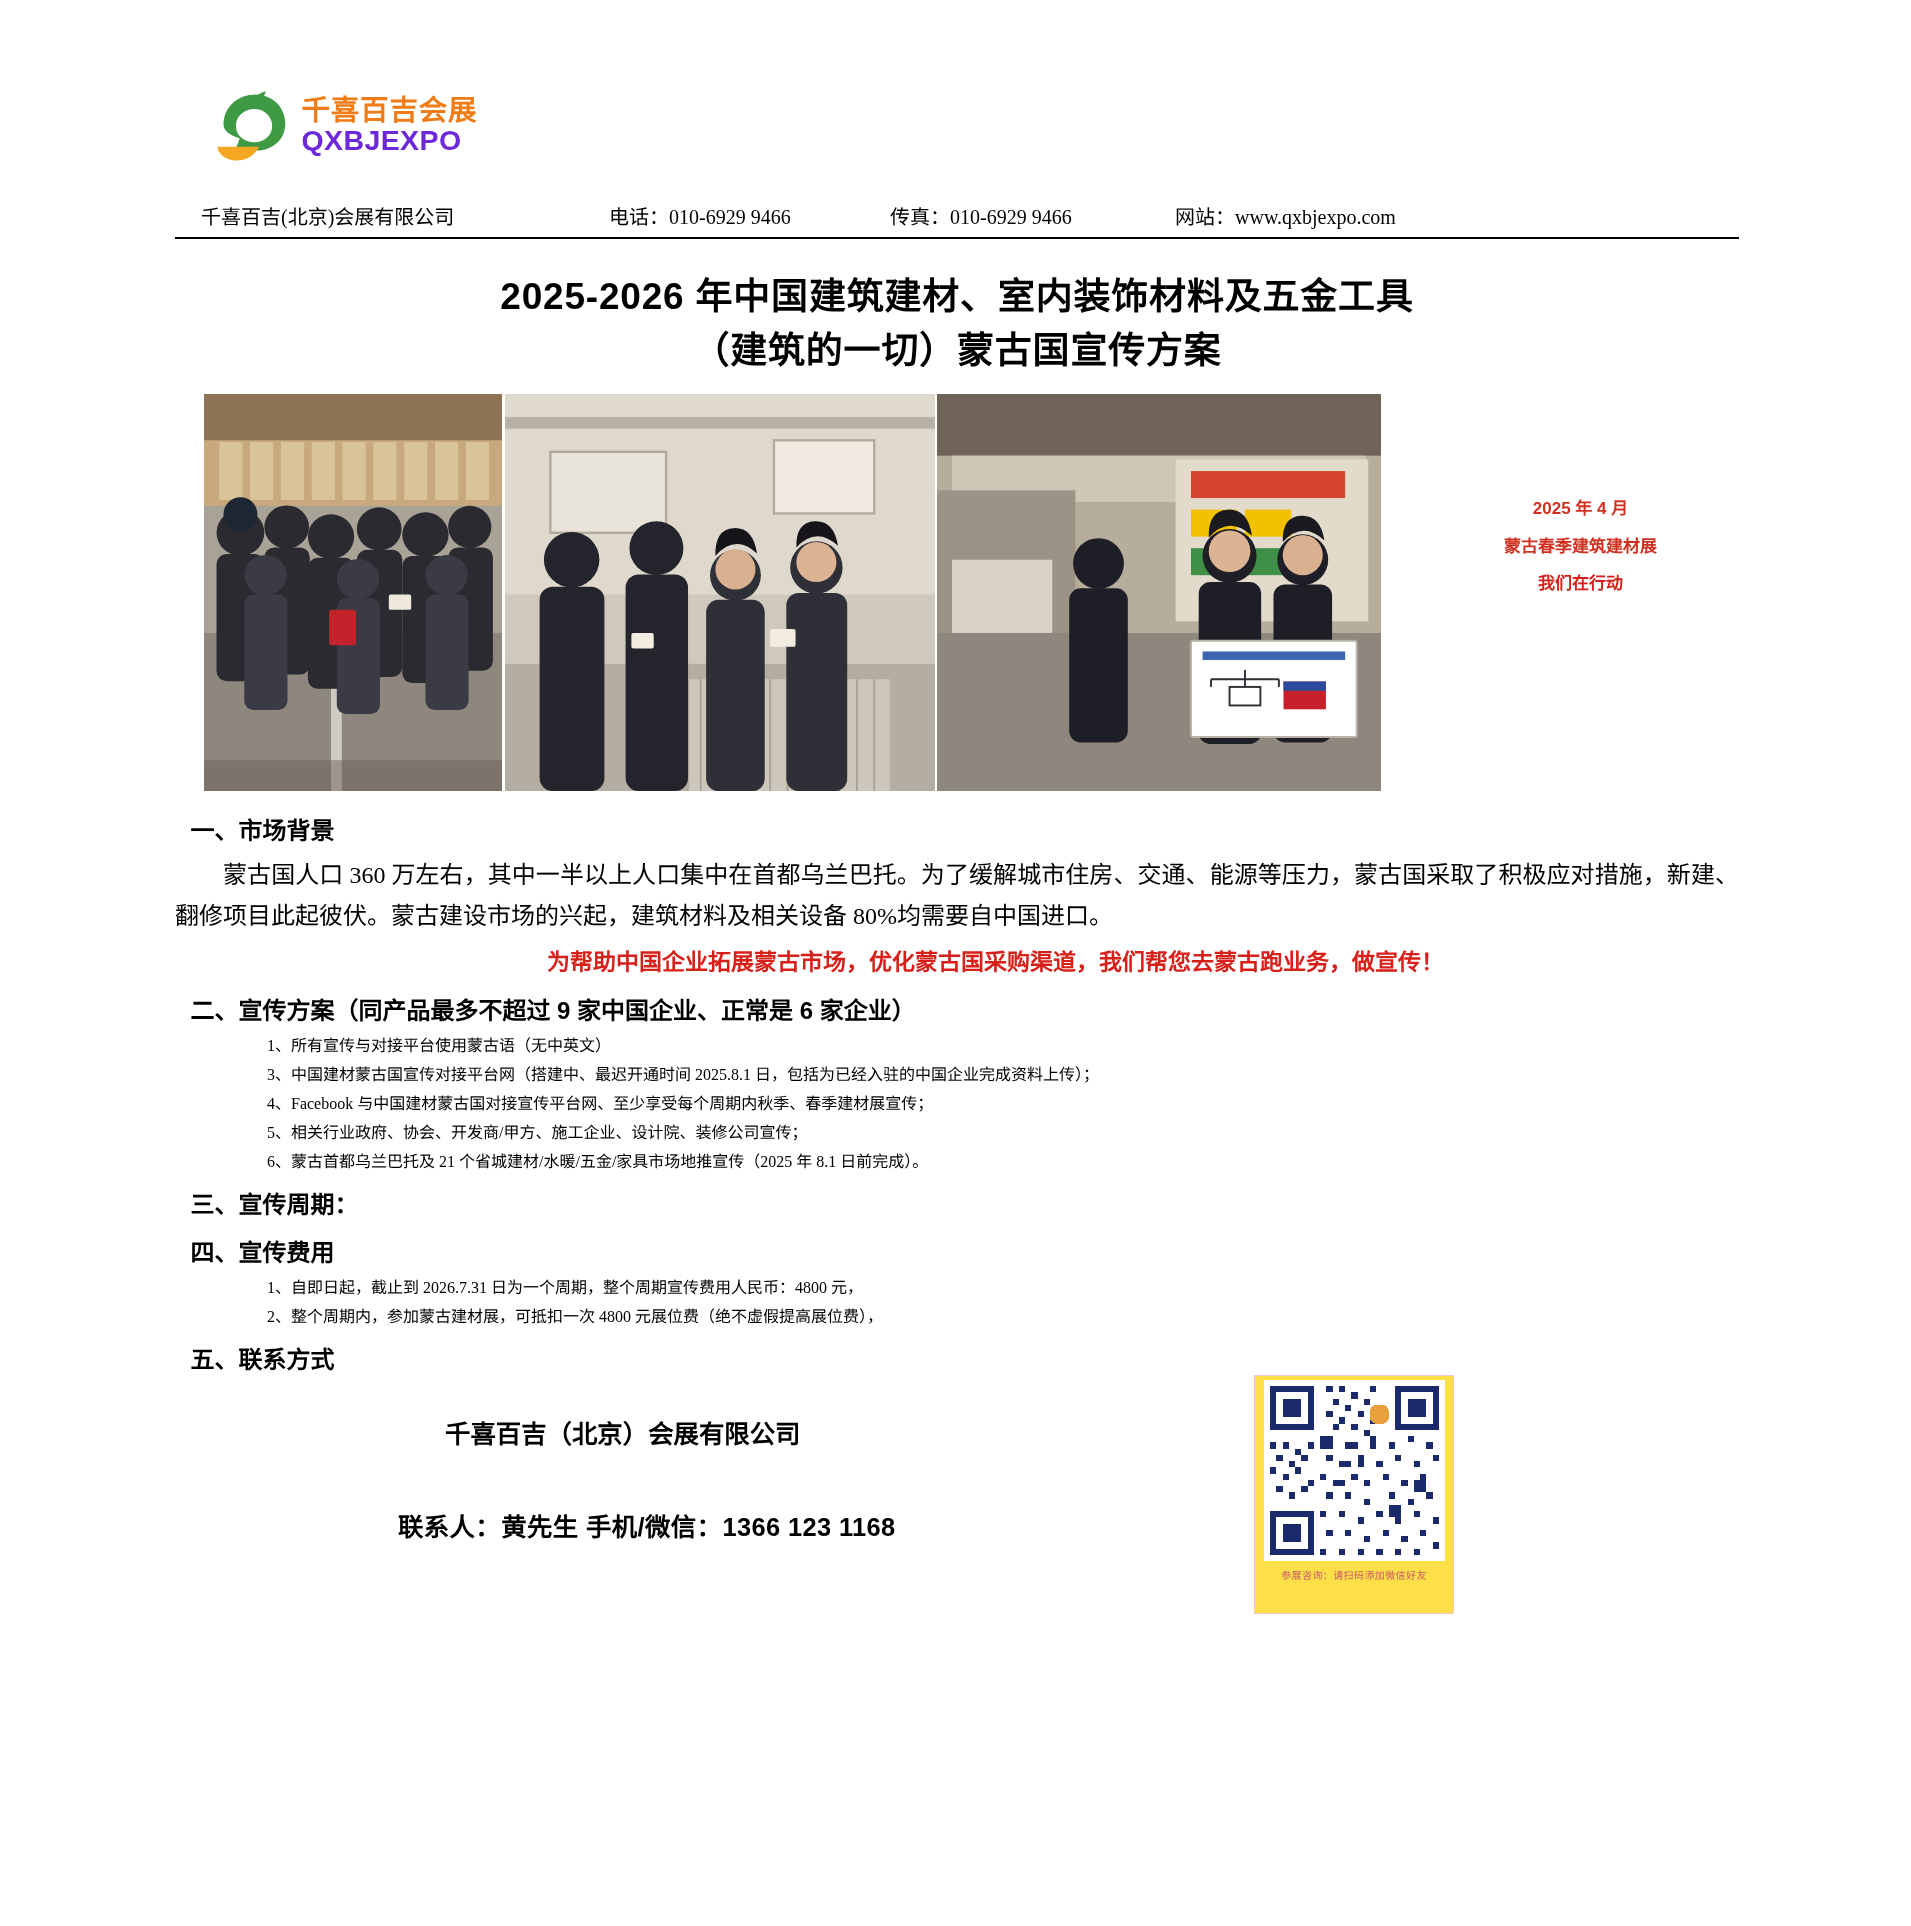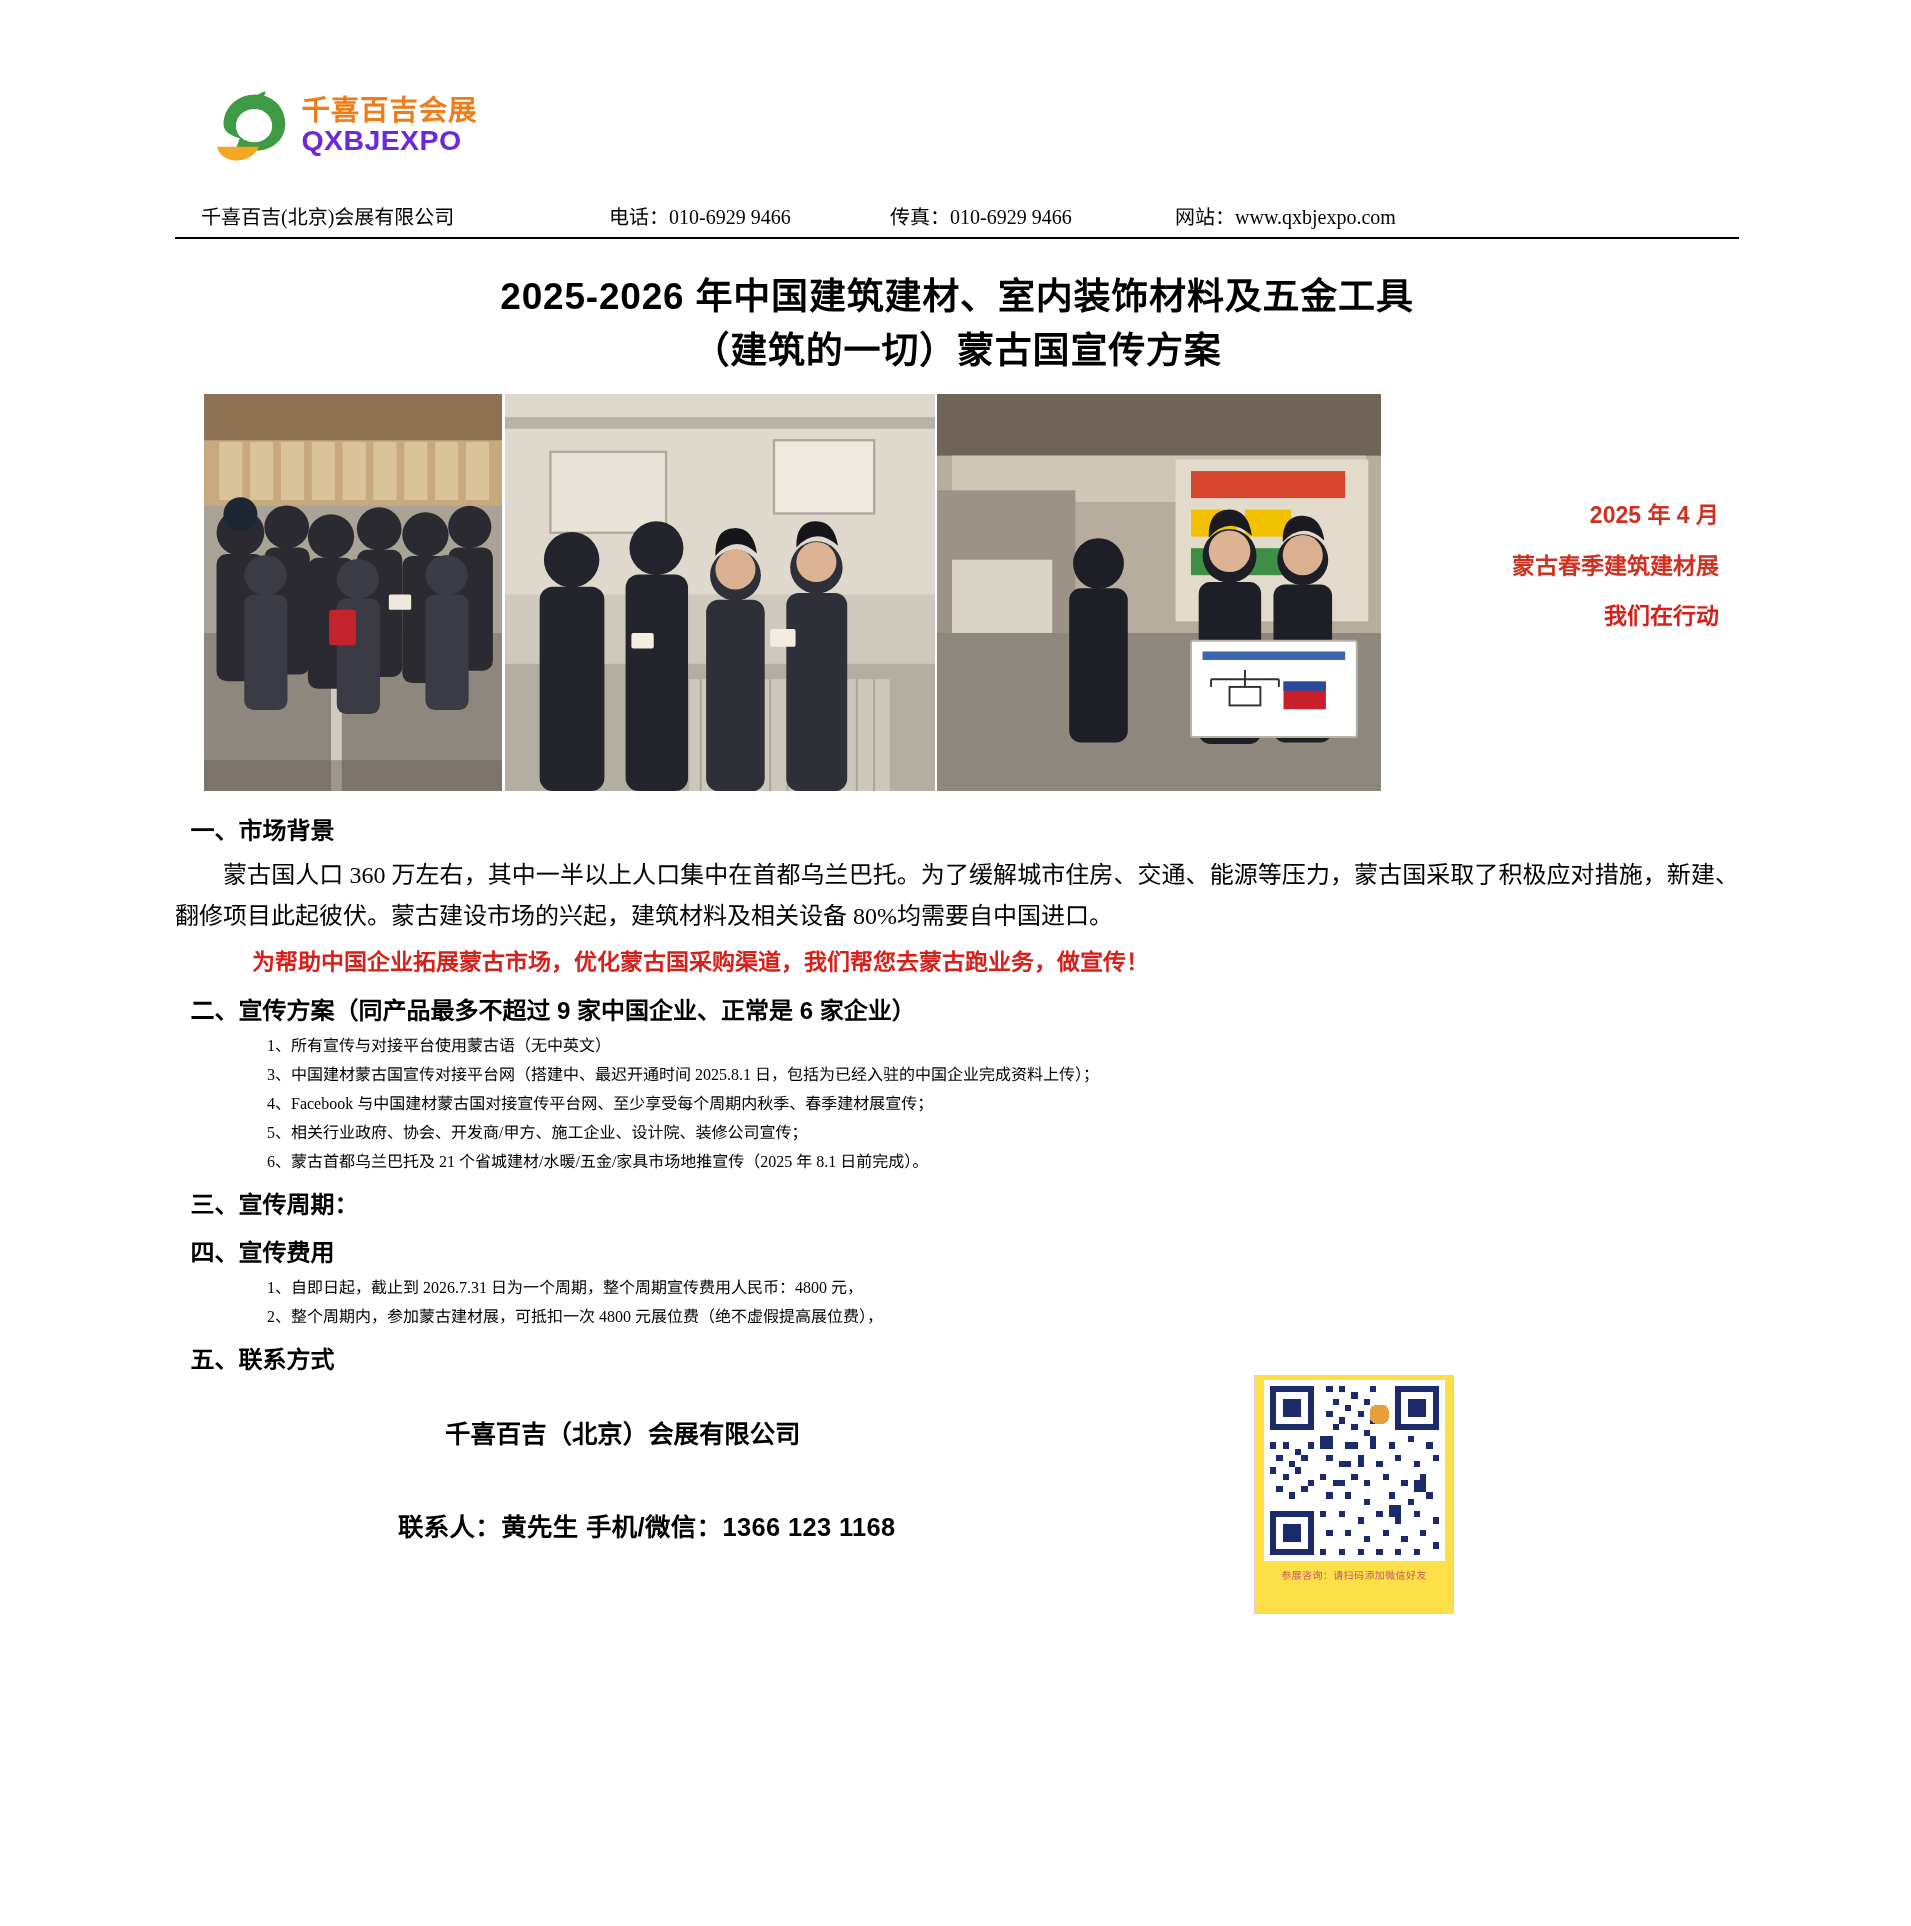--- a/index.html
+++ b/index.html
@@ -124,23 +124,23 @@
     height: 100%;
     overflow: hidden;
   }
   .ph svg { display: block; width: 100%; height: 100%; }
 
   .caption {
     position: absolute;
     left: 1267px;
     top: 96px;
     width: 277px;
-    text-align: right;
-    font-family: "Liberation Sans", "DejaVu Sans", sans-serif;
-    font-size: 23px;
+    text-align: center;
+    font-family: "Liberation Sans", "DejaVu Sans", sans-serif;
+    font-size: 17px;
     line-height: 2.2;
     color: #d03020;
     font-weight: bold;
   }
   .caption .l3 { color: #d8201a; }
 
   
   .sec-h {
     font-family: "Liberation Sans", "DejaVu Sans", sans-serif;
     font-weight: bold;
@@ -157,20 +157,21 @@
     margin-top: 3.9px;
   }
   .highlight {
     font-family: "Liberation Sans", "DejaVu Sans", sans-serif;
     font-weight: bold;
     font-size: 23px;
     color: #d8201a;
     line-height: 1.7;
     margin-top: 6.2px;
     margin-left: 77px;
+    text-align: center;
   }
   ol.items, ul.items {
     list-style: none;
     margin: 0;
     padding: 0;
   }
   .item {
     font-size: 16px;
     line-height: 1.72;
     margin-left: 92px;

